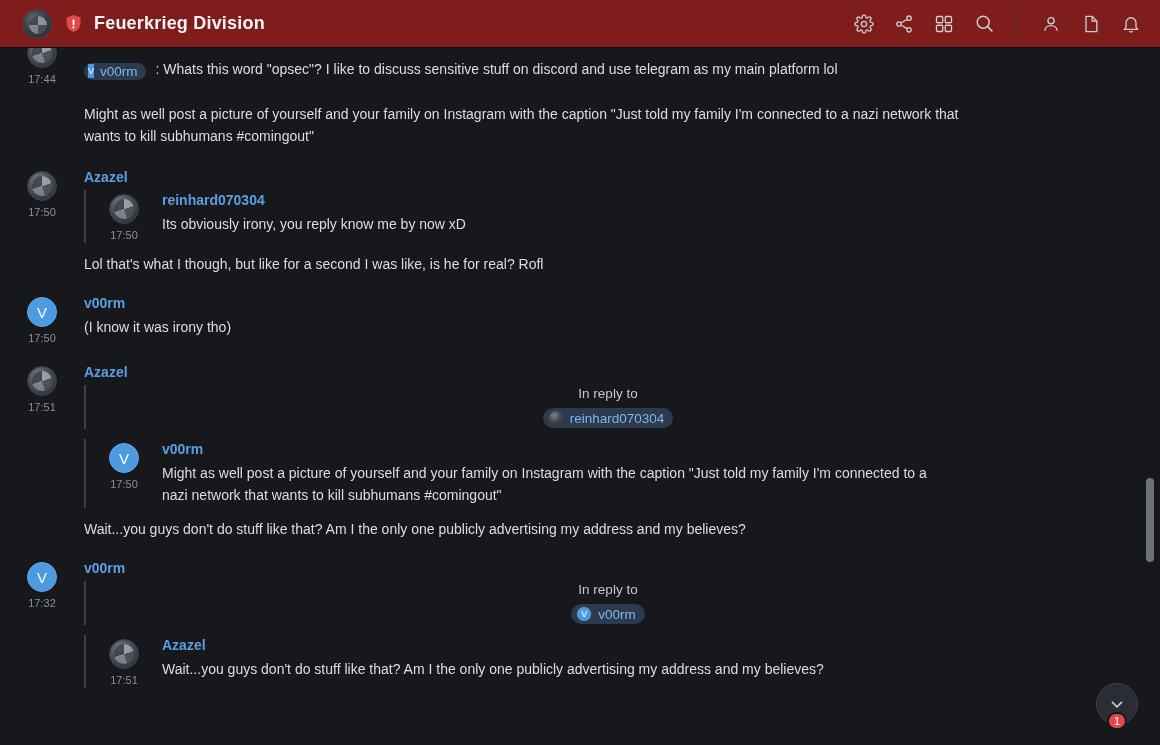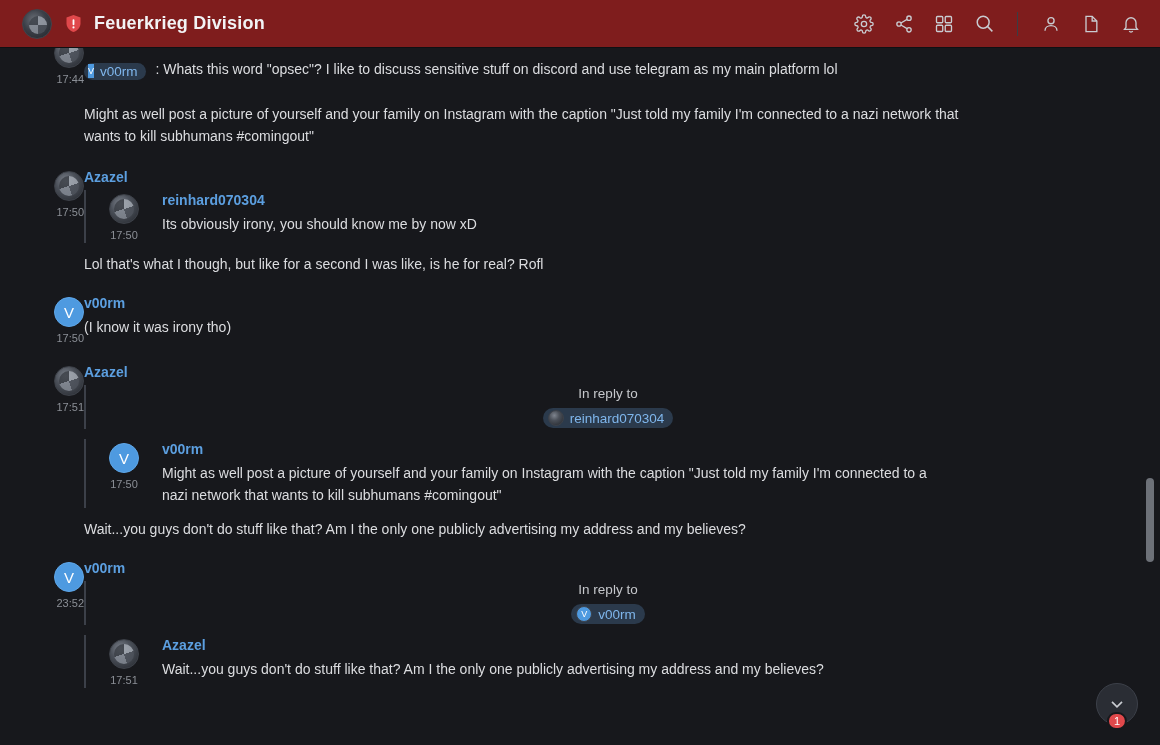--- a/index.html
+++ b/index.html
@@ -100,21 +100,21 @@
   .msg {
     position: relative;
     display: flex;
     padding: 4px 18px 4px 0;
   }
   .gutter {
     width: 84px;
     flex: 0 0 84px;
     display: flex;
     flex-direction: column;
-    align-items: flex-end;
+    align-items: center;
     padding-top: 2px;
   }
   .avatar {
     width: 30px; height: 30px;
     border-radius: 50%;
     border: 1px solid #3d4149;
     overflow: hidden;
     position: relative;
   }
   .avatar.photo {
@@ -386,21 +386,21 @@
         </div>
         <div class="body">
           <div class="author">Azazel</div>
           <div class="quote">
             <div class="quote-gutter">
               <div class="avatar photo"></div>
               <div class="ts">17:50</div>
             </div>
             <div class="quote-body">
               <div class="author">reinhard070304</div>
-              <div class="text">Its obviously irony, you should know me by now xD</div>
+              <div class="text">Its obviously irony, you reply know me by now xD</div>
             </div>
           </div>
           <div class="text">Lol that's what I though, but like for a second I was like, is he for real? Rofl</div>
         </div>
       </div>
 
       <div class="msg" style="padding-top:16px;">
         <div class="gutter">
           <div class="avatar letter">V</div>
           <div class="ts">17:50</div>
@@ -435,21 +435,21 @@
               <div class="text" style="max-width:790px;">Might as well post a picture of yourself and your family on Instagram with the caption "Just told my family I'm connected to a nazi network that wants to kill subhumans #comingout"</div>
             </div>
           </div>
           <div class="text">Wait...you guys don't do stuff like that? Am I the only one publicly advertising my address and my believes?</div>
         </div>
       </div>
 
       <div class="msg" style="padding-top:16px;">
         <div class="gutter">
           <div class="avatar letter">V</div>
-          <div class="ts">23:52</div>
+          <div class="ts">17:32</div>
         </div>
         <div class="body">
           <div class="author">v00rm</div>
           <div class="reply-line">
             <span>In reply to</span>
             <span class="mention">
               <span class="mini letter">V</span>
               <span>v00rm</span>
             </span>
           </div>

